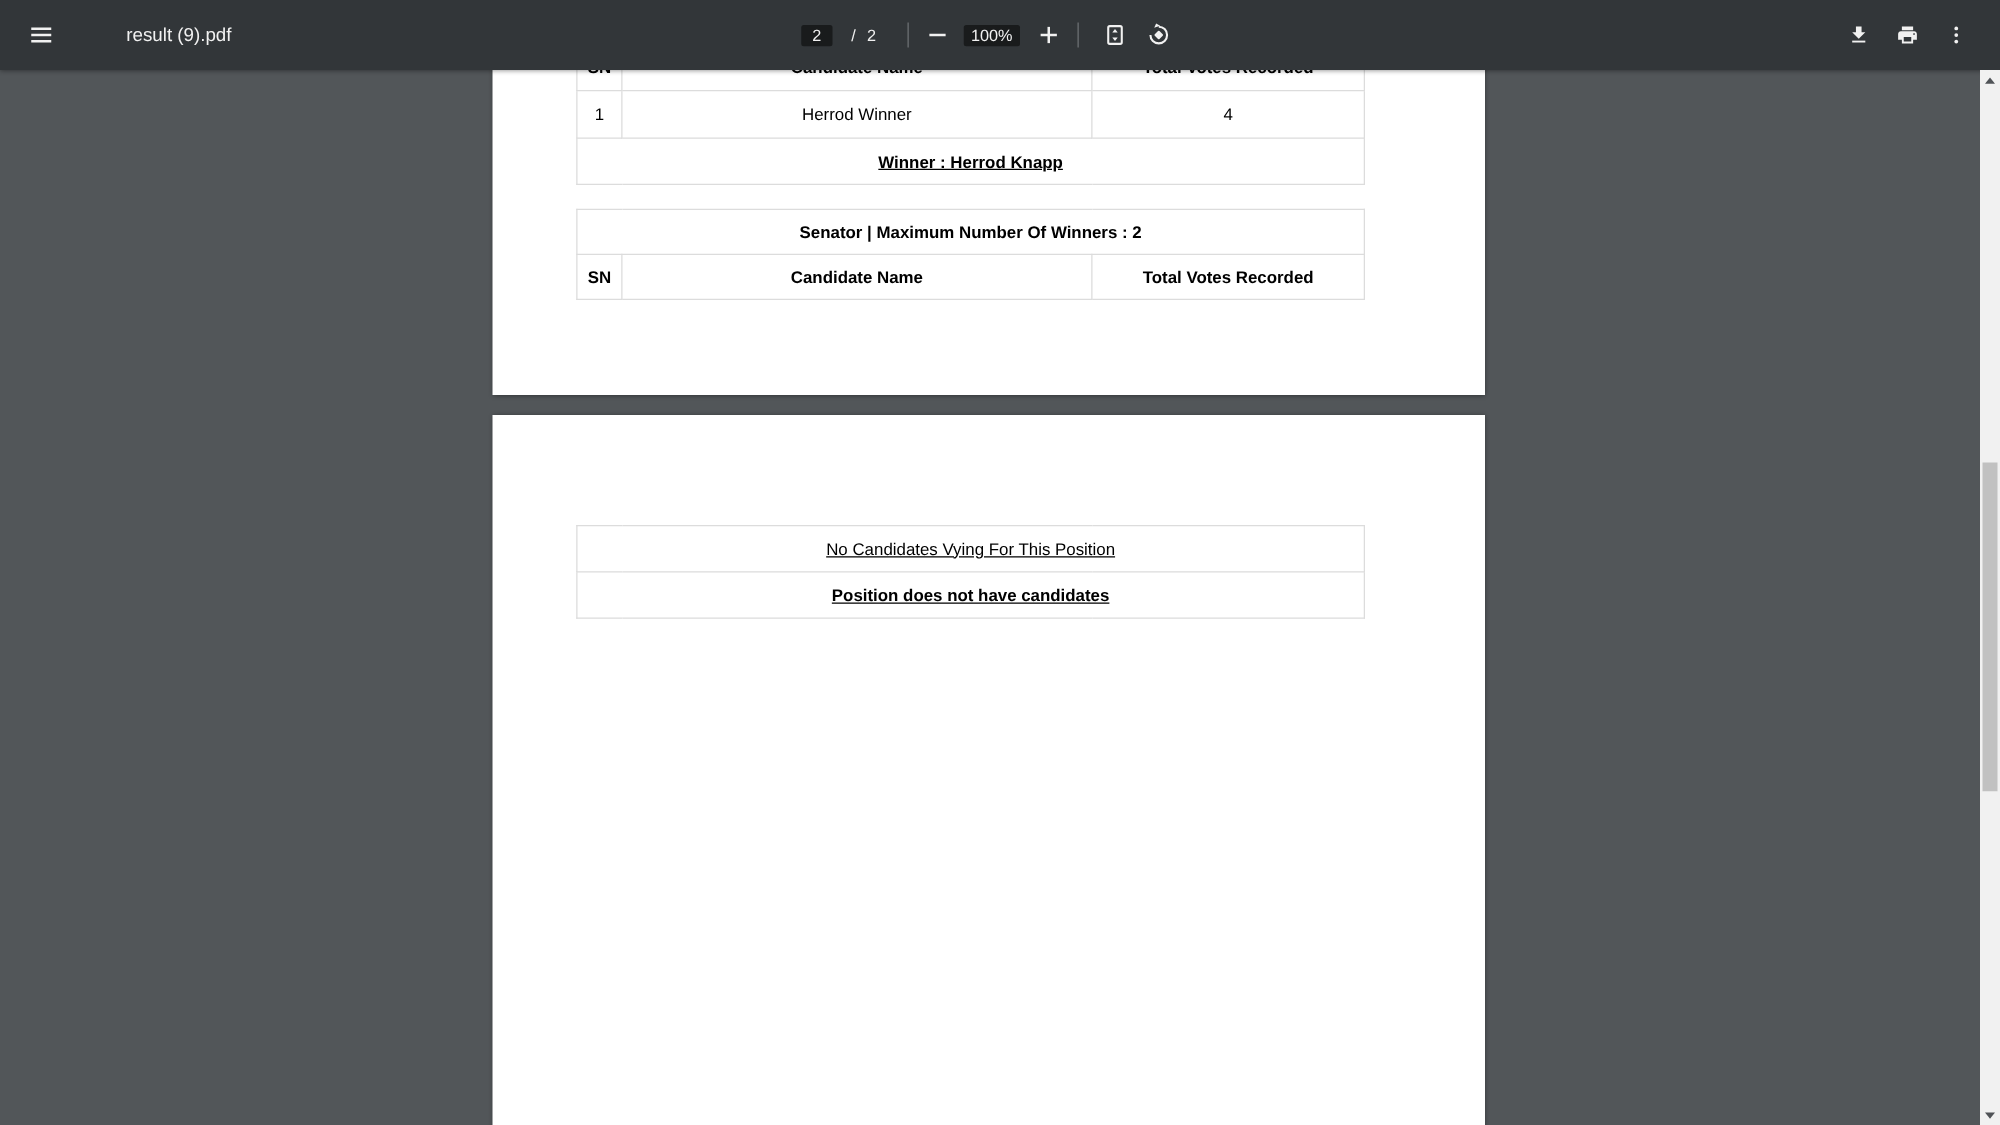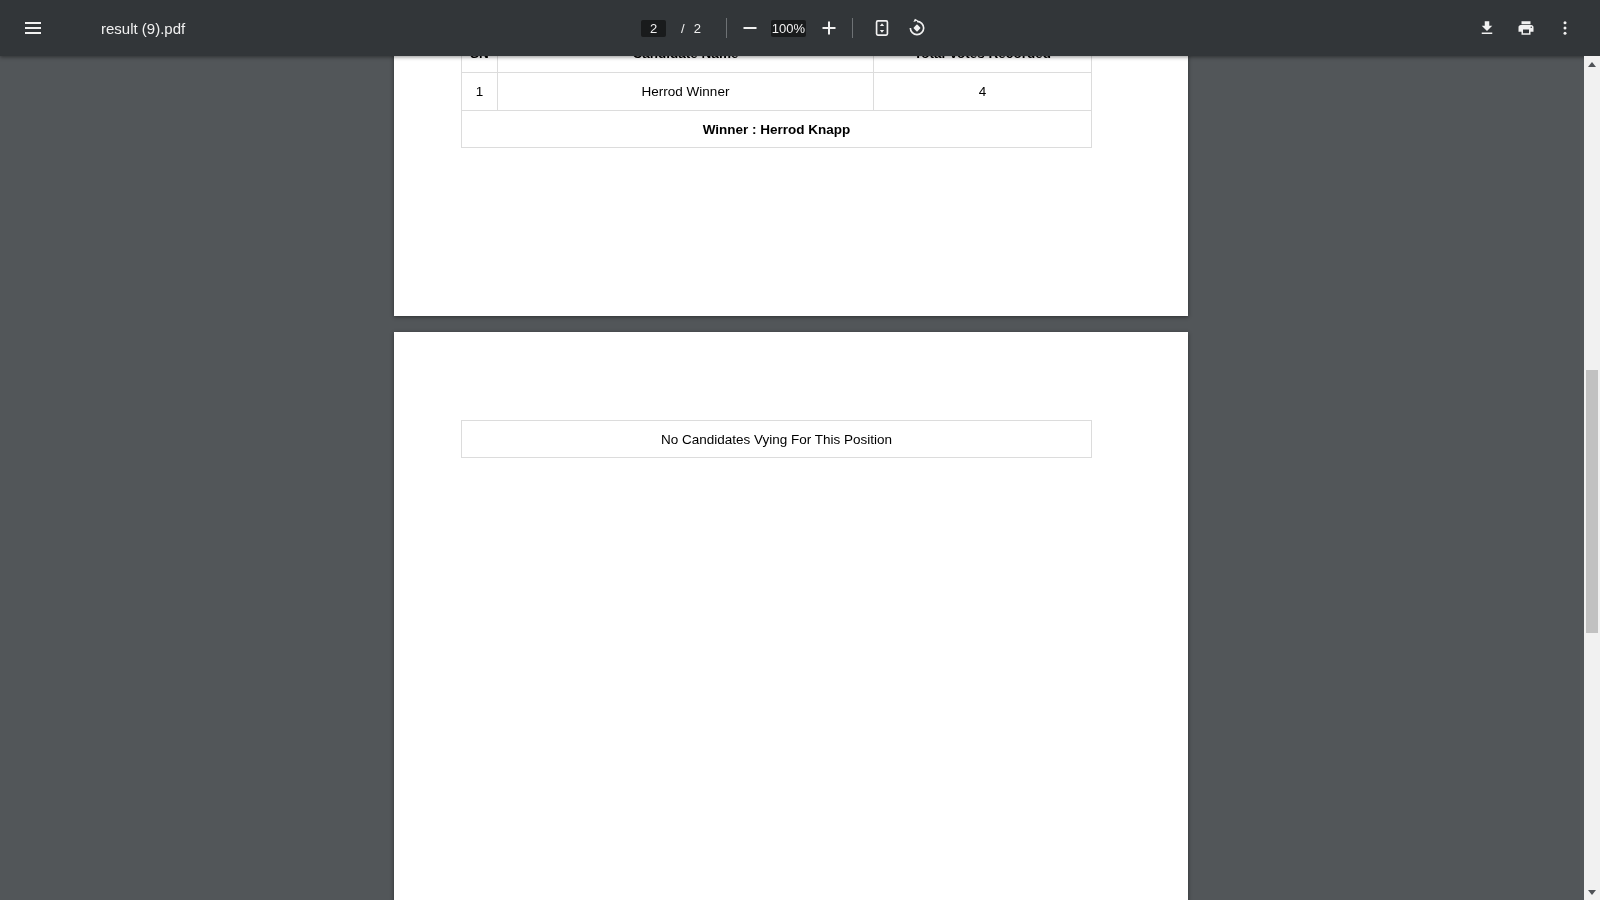--- a/index.html
+++ b/index.html
@@ -39,21 +39,21 @@
     color:#f1f1f1; font-size:13px; text-align:center; outline:none;
     font-family:"Liberation Sans", sans-serif;
   }
   .slash { margin-left:15px; color:#f1f1f1; }
   .pg-total { margin-left:9px; color:#f1f1f1; }
   .vsep { width:1px; height:20px; background:#6e7275; flex:none; }
   .vsep.s1 { margin-left:25px; }
   .vsep.s2 { margin-left:7px; }
   #zoom-out-btn { margin-left:7px; }
   #zoom-level {
-    margin-left:5px; width:35px; height:17px; background:#191b1c; border-radius:2px;
+    margin-left:5px; width:45px; height:17px; background:#191b1c; border-radius:2px;
     display:flex; align-items:center; justify-content:center;
     color:#f1f1f1; font-size:13px; cursor:text;
   }
   #zoom-in-btn { margin-left:7px; }
   #fit-btn { margin-left:13px; }
   #rotate-btn { margin-left:3px; }
   #right-controls {
     position:absolute; right:16px; top:12px;
     display:flex; align-items:center;
   }
@@ -78,21 +78,21 @@
     font-size:13.5px; color:#000;
   }
   table.pdf-tbl td {
     border:1px solid #dcdcdc; text-align:center; vertical-align:middle;
     padding:0; overflow:hidden; white-space:nowrap;
   }
   .bold { font-weight:700; }
   #results-table { top:744px; }
   #senator-table { top:877px; }
   #empty-table   { top:88px;  }
-  tr.h38 { height:38px; } tr.h37 { height:37px; } tr.h36 { height:36px; }
+  tr.h38 { height:38px; } tr.h37 { height:37px;text-decoration:underline; } tr.h36 { height:36px; }
   col.c-sn { width:36px; } col.c-name { width:376px; } col.c-votes { width:218px; }
 
   
   #scrollbar {
     position:absolute; right:0; top:56px; width:16px; height:844px;
     background:#f1f1f1; z-index:11;
   }
   .sb-arrow {
     position:absolute; left:0; width:16px; height:16px;
     display:flex; align-items:center; justify-content:center; cursor:pointer;
@@ -129,33 +129,53 @@
         <td>1</td>
         <td>Herrod Winner</td>
         <td>4</td>
       </tr>
       <tr class="h37">
         <td colspan="3" class="bold">Winner : Herrod Knapp</td>
       </tr>
     </tbody>
       </table>
 
+    <table class="pdf-tbl" id="senator-table">
+      <colgroup>
+          <col class="c-sn">
+          <col class="c-name">
+          <col class="c-votes">
+        </colgroup>
+      <tbody>
+          <tr class="h36">
+        <td colspan="3" class="bold">Senator | Maximum Number Of Winners : 2</td>
+      </tr>
+      <tr class="h36">
+        <td class="bold">SN</td>
+        <td class="bold">Candidate Name</td>
+        <td class="bold">Total Votes Recorded</td>
+      </tr>
+    </tbody>
+      </table>
   </div>
 
   <div class="page" id="page-2">
     <table class="pdf-tbl" id="empty-table">
       <colgroup>
           <col class="c-sn">
           <col class="c-name">
           <col class="c-votes">
         </colgroup>
       <tbody>
           <tr class="h37">
         <td colspan="3">No Candidates Vying For This Position</td>
       </tr>
+      <tr class="h37">
+        <td colspan="3" class="bold">Position does not have candidates</td>
+      </tr>
     </tbody>
       </table>
   </div>
 </div>
 
 <div id="toolbar">
 
   <div class="tb-btn" id="menu-btn">
     <div class="hamburger">
       <span></span>

